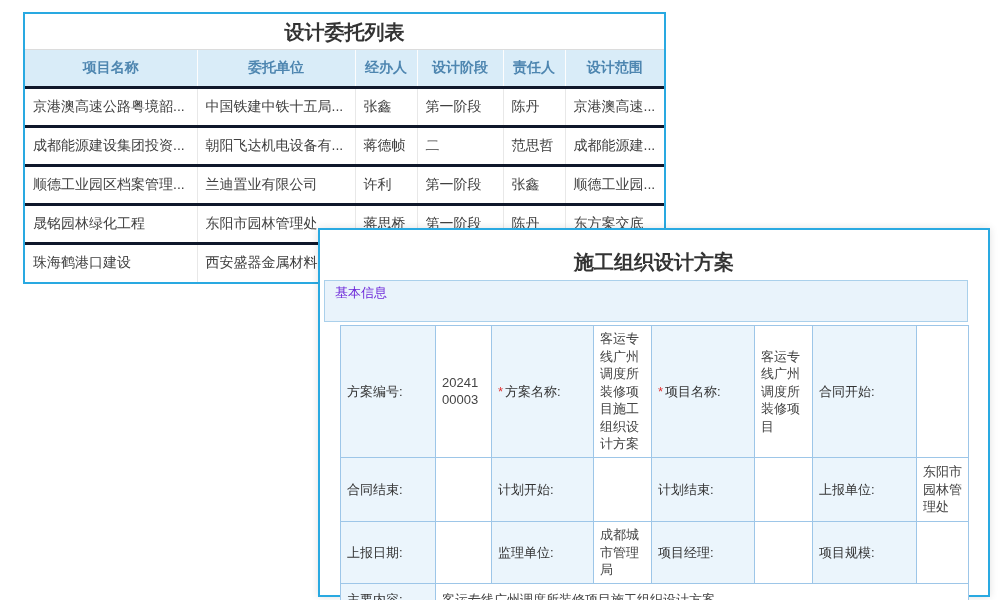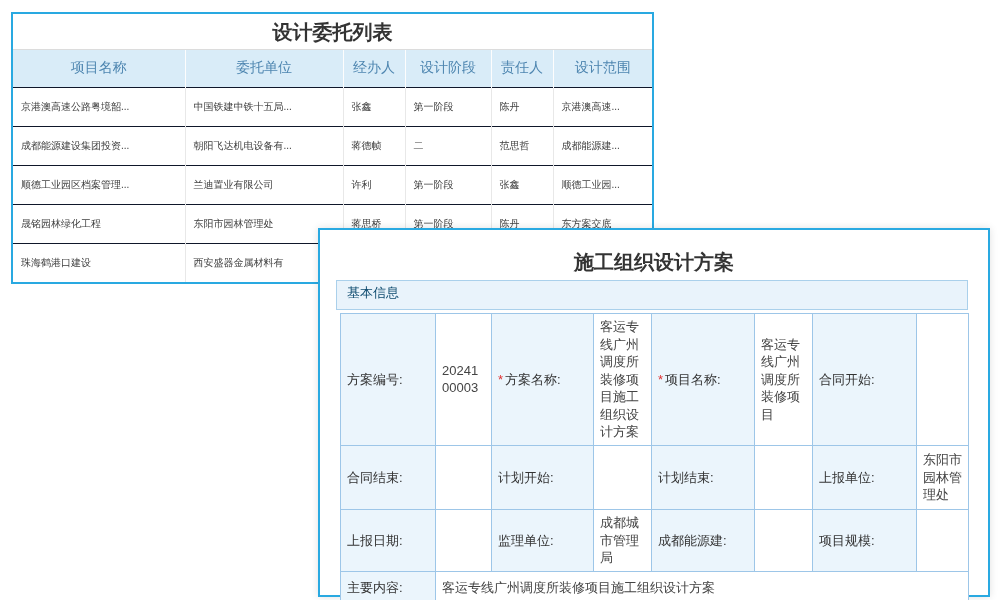--- a/index.html
+++ b/index.html
@@ -1,42 +1,42 @@
 <!DOCTYPE html>
 <html><head>
 <meta charset="utf-8">
 <style>
   * { margin:0; padding:0; box-sizing:border-box; }
   html,body { width:1000px; height:600px; background:#ffffff;
     font-family:"Liberation Sans","DejaVu Sans",sans-serif; overflow:hidden; position:relative; }
 
   
-  .list-panel { position:absolute; left:11px; top:12px; width:643px; height:272px;
+  .list-panel { position:absolute; left:23px; top:12px; width:643px; height:272px;
     background:#fff; border:2px solid #29A9E1; overflow:hidden; }
   .list-title { height:36px; line-height:36px; text-align:center; font-size:20px;
     font-weight:bold; color:#333; border-bottom:1px solid #DCDCDC; }
   .list-table { width:100%; border-collapse:collapse; table-layout:fixed; }
-  .list-table th { background:#D9ECF8; color:#4E86B0; font-weight:normal; font-size:14px;
+  .list-table th { background:#D9ECF8; color:#4E86B0; font-weight:bold; font-size:14px;
     height:37px; border-right:1px solid #FDFDFD; text-align:center;margin-top:16px; }
   .list-table th:last-child { border-right:none; }
-  .list-table td { font-size:10px; color:#404040; height:39px; padding:0 8px;
-    border-top:1px solid #0f172a; border-right:1px solid #E8E8E8;
+  .list-table td { font-size:14px; color:#404040; height:39px; padding:0 8px;
+    border-top:3px solid #0f172a; border-right:1px solid #E8E8E8;
     overflow:hidden; white-space:nowrap; background:#fff; }
   .list-table td:last-child { border-right:none; }
   .td-left { text-align:left; }
   .td-center { text-align:left; }
   .link { color:#3B97D3; }
 
   
   .form-panel { position:absolute; left:318px; top:228px; width:672px; height:369px;
     background:#fff; border:2px solid #29A9E1; box-shadow:0 0 8px rgba(0,0,0,0.12); }
   .form-title { margin-top:16px; height:32px; line-height:32px; text-align:center;
     font-size:20px; font-weight:bold; color:#333; }
-  .section-bar { margin:2px 20px 3px 16px; height:30px; line-height:24px;
-    background:#E9F3FB; border:1px solid #AAD0EB; font-size:13px; color:#0c4a6e;
+  .section-bar { margin:2px 20px 3px 4px; height:42px; line-height:24px;
+    background:#E9F3FB; border:1px solid #AAD0EB; font-size:13px; color:#6d28d9;
     padding-left:10px; }
   .form-table { margin:0 20px; width:628px; border-collapse:collapse; table-layout:fixed; }
   .form-table td { border:1px solid #9DC6E8; font-size:13px; vertical-align:middle;
     line-height:1.35; }
   .cell-label { background:#EBF5FC; color:#333; text-align:left; padding:4px 6px; }
   .cell-value { background:#fff; color:#444; text-align:left; padding:4px 6px;
     word-break:break-all; }
   .req { color:#E03131; margin-right:2px; }
   .r1 { height:130px; } .r2 { height:64px; } .r3 { height:62px; } .r4 { height:32px; }
 </style>
@@ -143,21 +143,21 @@
         <td class="cell-label"><span>计划结束:</span></td>
         <td class="cell-value"></td>
         <td class="cell-label"><span>上报单位:</span></td>
         <td class="cell-value">东阳市园林管理处</td>
       </tr>
       <tr class="r3">
         <td class="cell-label"><span>上报日期:</span></td>
         <td class="cell-value"></td>
         <td class="cell-label"><span>监理单位:</span></td>
         <td class="cell-value">成都城市管理局</td>
-        <td class="cell-label"><span>成都能源建:</span></td>
+        <td class="cell-label"><span>项目经理:</span></td>
         <td class="cell-value"></td>
         <td class="cell-label"><span>项目规模:</span></td>
         <td class="cell-value"></td>
       </tr>
       <tr class="r4">
         <td class="cell-label"><span>主要内容:</span></td>
         <td class="cell-value" colspan="7">客运专线广州调度所装修项目施工组织设计方案</td>
       </tr>
     </tbody>
   </table>

